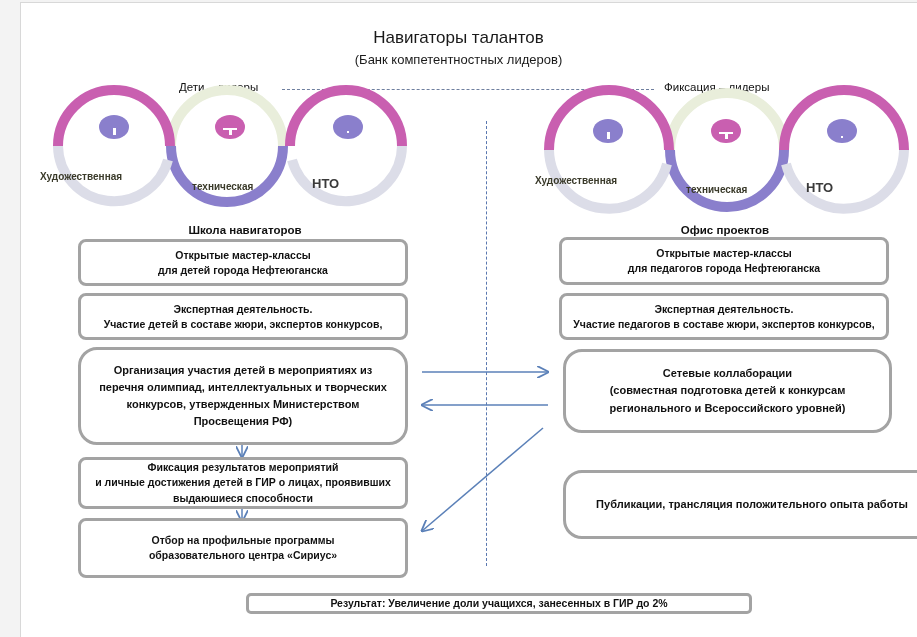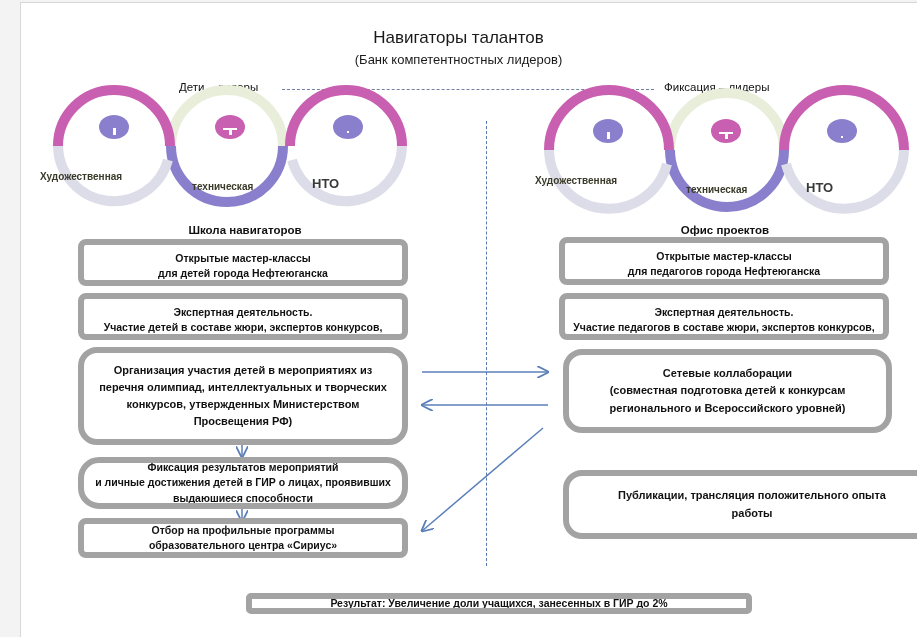--- a/index.html
+++ b/index.html
@@ -28,21 +28,21 @@
   }
   .dash-v {
     left: 486px; top: 105px; width: 0; height: 445px;
     border-left: 1px dashed #5a78b0;
   }
   .circle-label { font-size: 10px; font-weight: bold; color: #3a3a2a; }
   .circle-label.big { font-size: 13px; color: #3a3a3a; }
   .section-head { font-size: 11.5px; font-weight: bold; color: #111; text-align: center; }
   .box {
     position: absolute; box-sizing: border-box;
-    border: 6px solid #a3a3a3; border-radius: 8px; background: #fff;
+    border: 3px solid #a3a3a3; border-radius: 8px; background: #fff;
     display: flex; align-items: center; justify-content: center; text-align: center;
     font-size: 10.5px; font-weight: bold; color: #111; line-height: 1.45;
     overflow: hidden; padding: 0 6px;
   }
   .box.big { border-radius: 19px; font-size: 11px; line-height: 1.55; }
   .box.clip { align-items: flex-start; padding-top: 6px; }
   svg { position: absolute; left: 0; top: 0; }
 </style>
 </head>
 <body>
@@ -116,23 +116,23 @@
 <div class="abs circle-label big" style="left:806px;top:164px;">НТО</div>
 
 <div class="abs section-head" style="left:130px;width:230px;top:208px;">Школа навигаторов</div>
 <div class="abs section-head" style="left:610px;width:230px;top:208px;">Офис проектов</div>
 
 <div class="box clip" style="left:78px;top:239px;width:330px;height:47px;white-space:pre-line;">Открытые мастер-классы
 для детей города Нефтеюганска</div>
 <div class="box clip" style="left:78px;top:293px;width:330px;height:47px;white-space:pre-line;">Экспертная деятельность.
 Участие  детей в составе жюри, экспертов конкурсов,</div>
 <div class="box big" style="left:78px;top:347px;width:330px;height:98px;padding:0 14px;">Организация  участия детей в мероприятиях из перечня олимпиад, интеллектуальных и творческих конкурсов,  утвержденных Министерством Просвещения РФ)</div>
-<div class="box" style="left:78px;top:457px;width:330px;height:52px;white-space:pre-line;border-radius:21px;">Фиксация результатов мероприятий
+<div class="box" style="left:78px;top:457px;width:330px;height:52px;white-space:pre-line;">Фиксация результатов мероприятий
 и личные достижения  детей  в ГИР о лицах, проявивших выдаюшиеся способности</div>
-<div class="box" style="left:78px;top:518px;width:330px;height:40px;padding:0 24px;">Отбор на профильные программы образовательного центра «Сириус»</div>
+<div class="box" style="left:78px;top:518px;width:330px;height:60px;padding:0 24px;">Отбор на профильные программы образовательного центра «Сириус»</div>
 
 <div class="box clip" style="left:559px;top:237px;width:330px;height:48px;white-space:pre-line;">Открытые мастер-классы
 для педагогов города Нефтеюганска</div>
 <div class="box clip" style="left:559px;top:293px;width:330px;height:47px;white-space:pre-line;">Экспертная деятельность.
 Участие  педагогов в составе жюри, экспертов конкурсов,</div>
 <div class="box big" style="left:563px;top:349px;width:329px;height:84px;white-space:pre-line;padding:0 24px;">Сетевые коллаборации
 (совместная подготовка детей к  конкурсам регионального и Всероссийского уровней)</div>
 <div class="box big" style="left:563px;top:470px;width:378px;height:69px;padding:0 30px;">Публикации, трансляция положительного опыта работы</div>
 
 <div class="box" style="left:246px;top:593px;width:506px;height:21px;border-radius:5px;font-size:10.5px;">Результат:  Увеличение доли учащихся, занесенных в ГИР до 2%</div>

